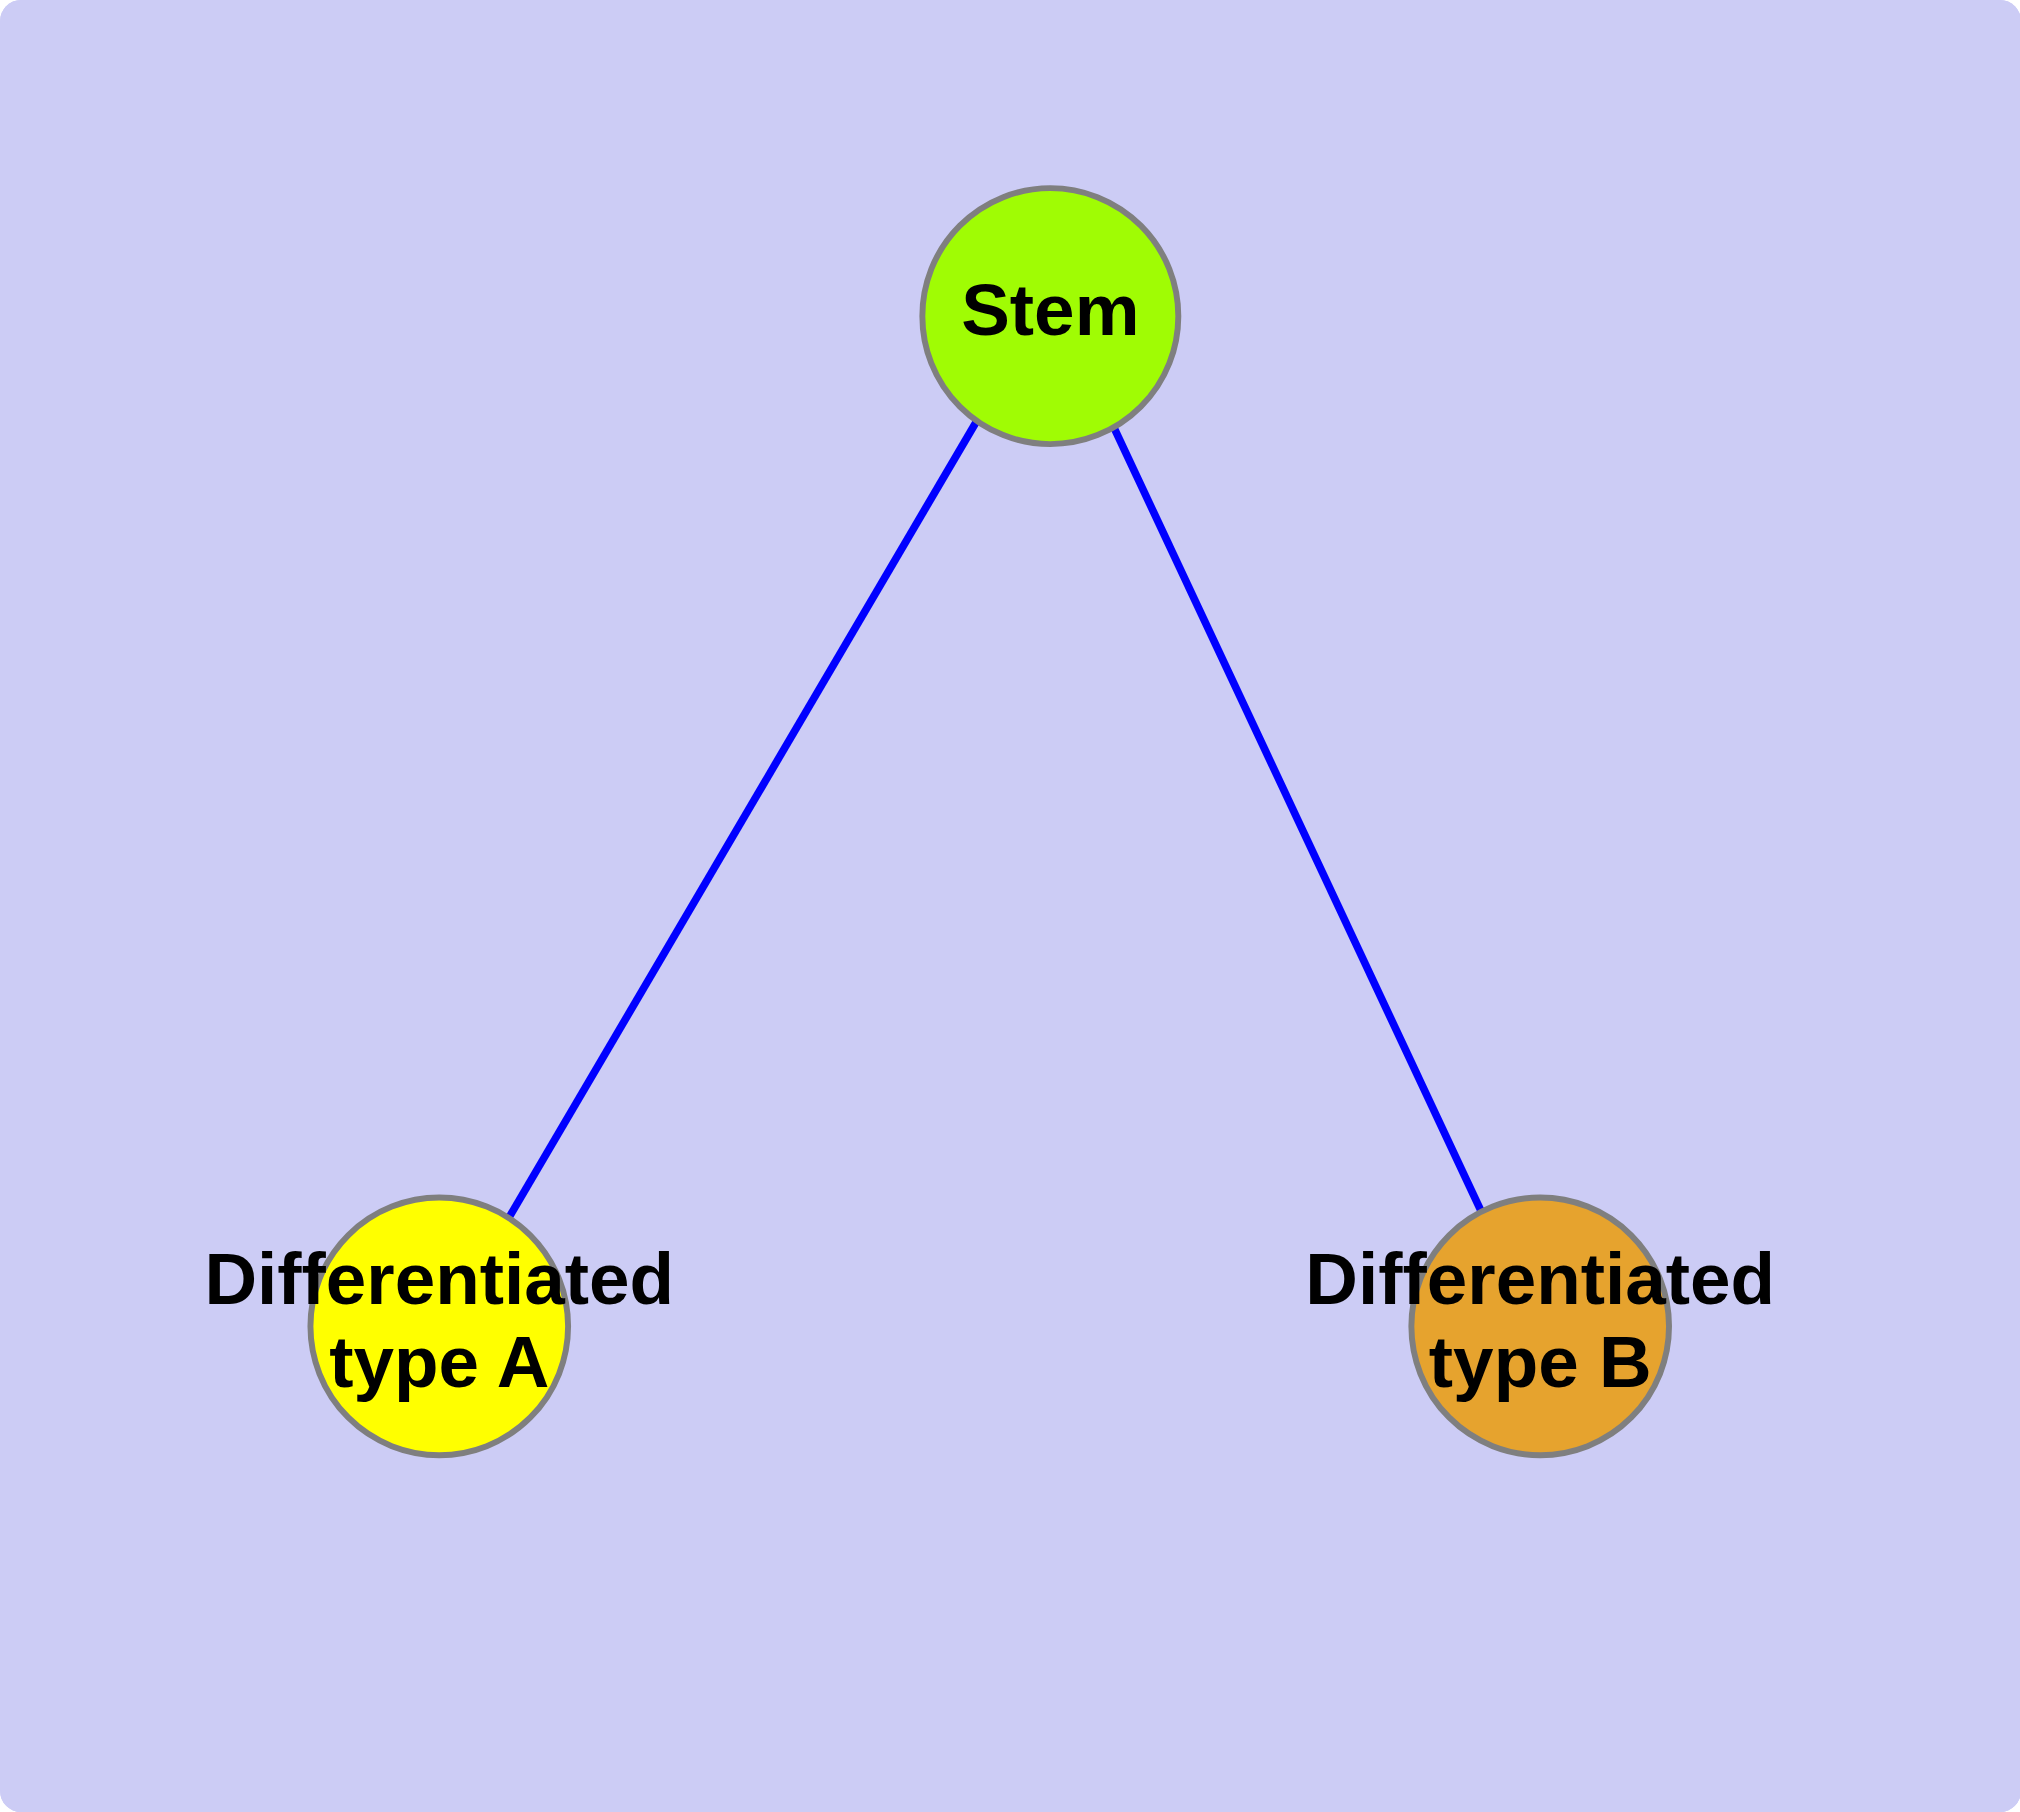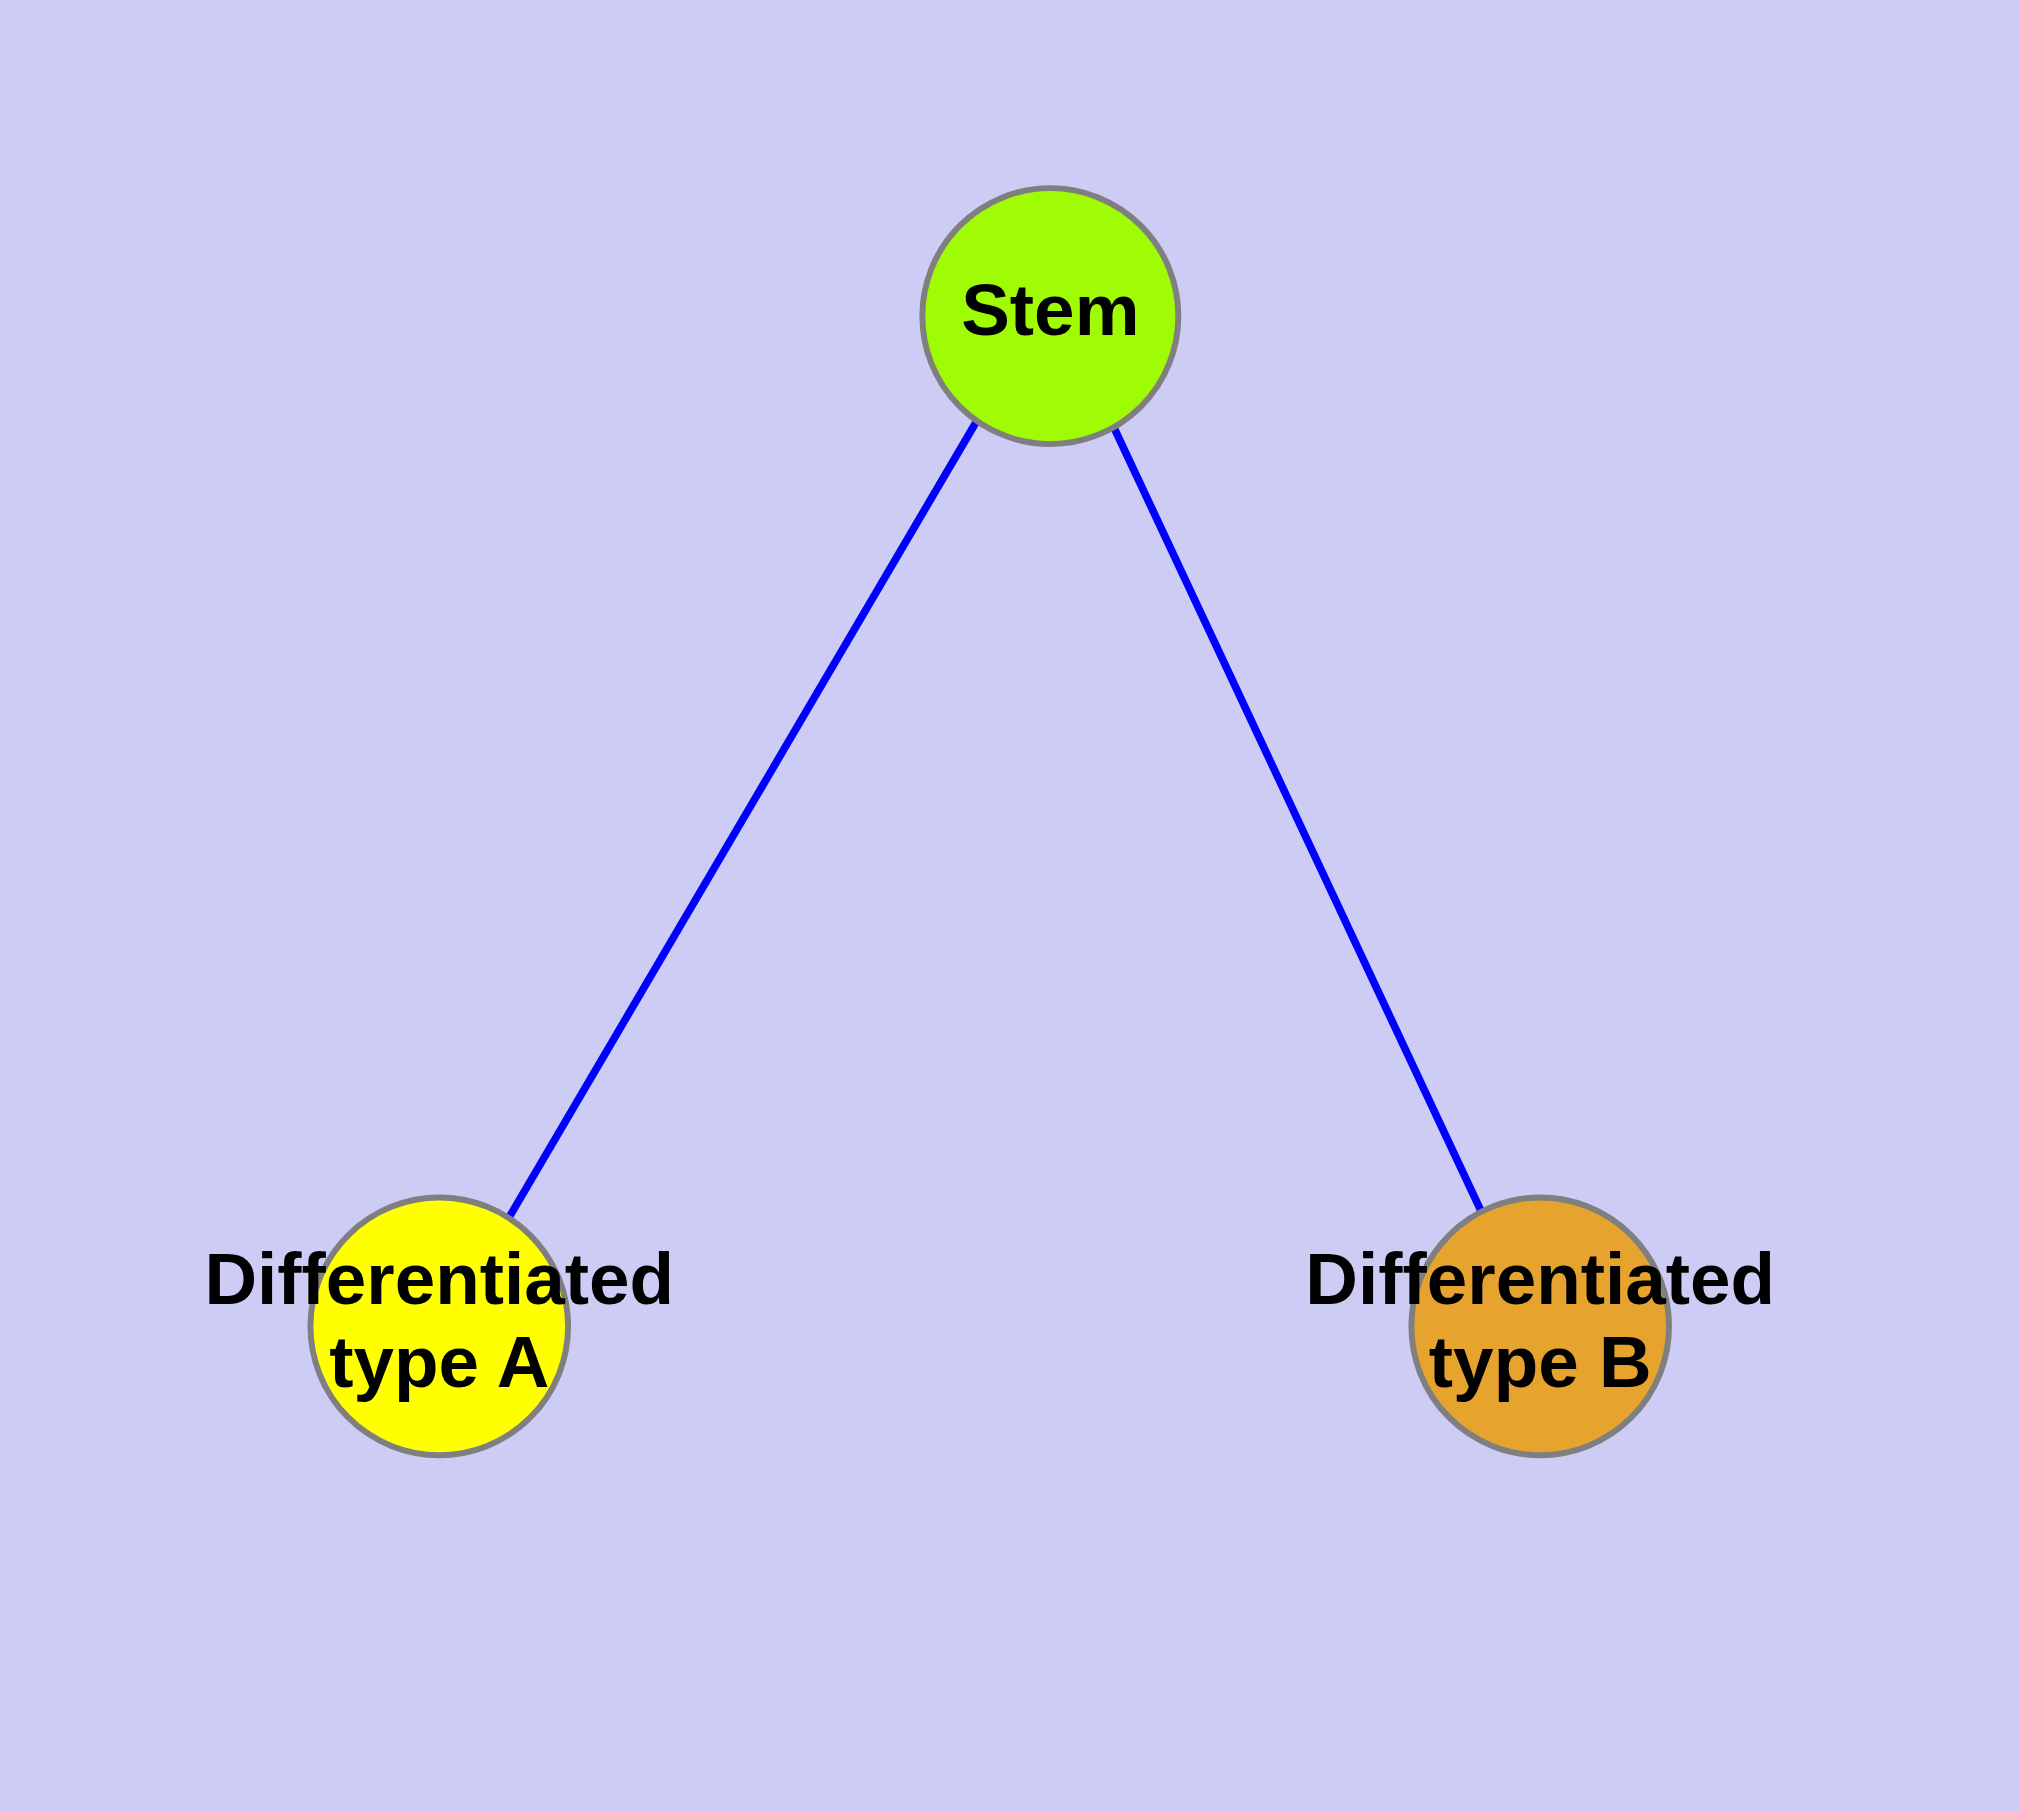--- a/index.html
+++ b/index.html
@@ -27,21 +27,21 @@
     font-weight: bold;
     fill: #000000;
     text-anchor: middle;
     dominant-baseline: middle;
     font-family: "Liberation Sans", "DejaVu Sans", sans-serif;
   }
 </style>
 </head>
 <body>
 
-<div id="canvas" style="width: 2021px; height: 1812px; background: rgb(204, 204, 245);">
+<div id="canvas" style="width: 2021px; height: 1812px; background: rgb(204, 204, 245); border-radius: 21px;">
   <svg id="graph-svg" viewBox="0 0 2384 2138" xmlns="http://www.w3.org/2000/svg" style="width: 2021px; height: 1812px;">
 
     <rect id="bg-rect" x="0" y="0" width="2384" height="2138" fill="#CCCCF5"></rect>
 
     <g id="edges-layer">
         <line x1="1152" y1="497" x2="600" y2="1437" stroke="#0000FF" stroke-width="9" stroke-linecap="butt"></line>
         <line x1="1312" y1="500" x2="1751" y2="1437" stroke="#0000FF" stroke-width="9" stroke-linecap="butt"></line>
       </g>
     <g id="nodes-layer">
         <circle cx="1239" cy="373" r="151" fill="#A0FC04" stroke="#7F7F7F" stroke-width="7"></circle>

